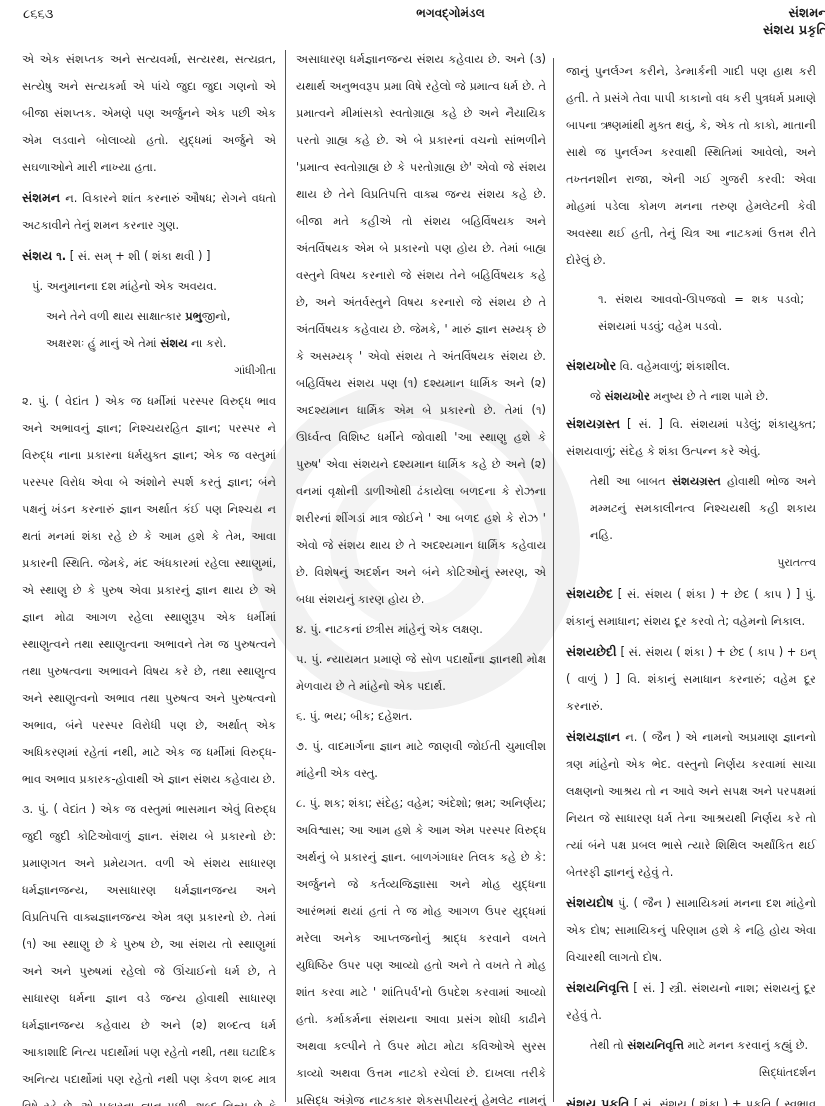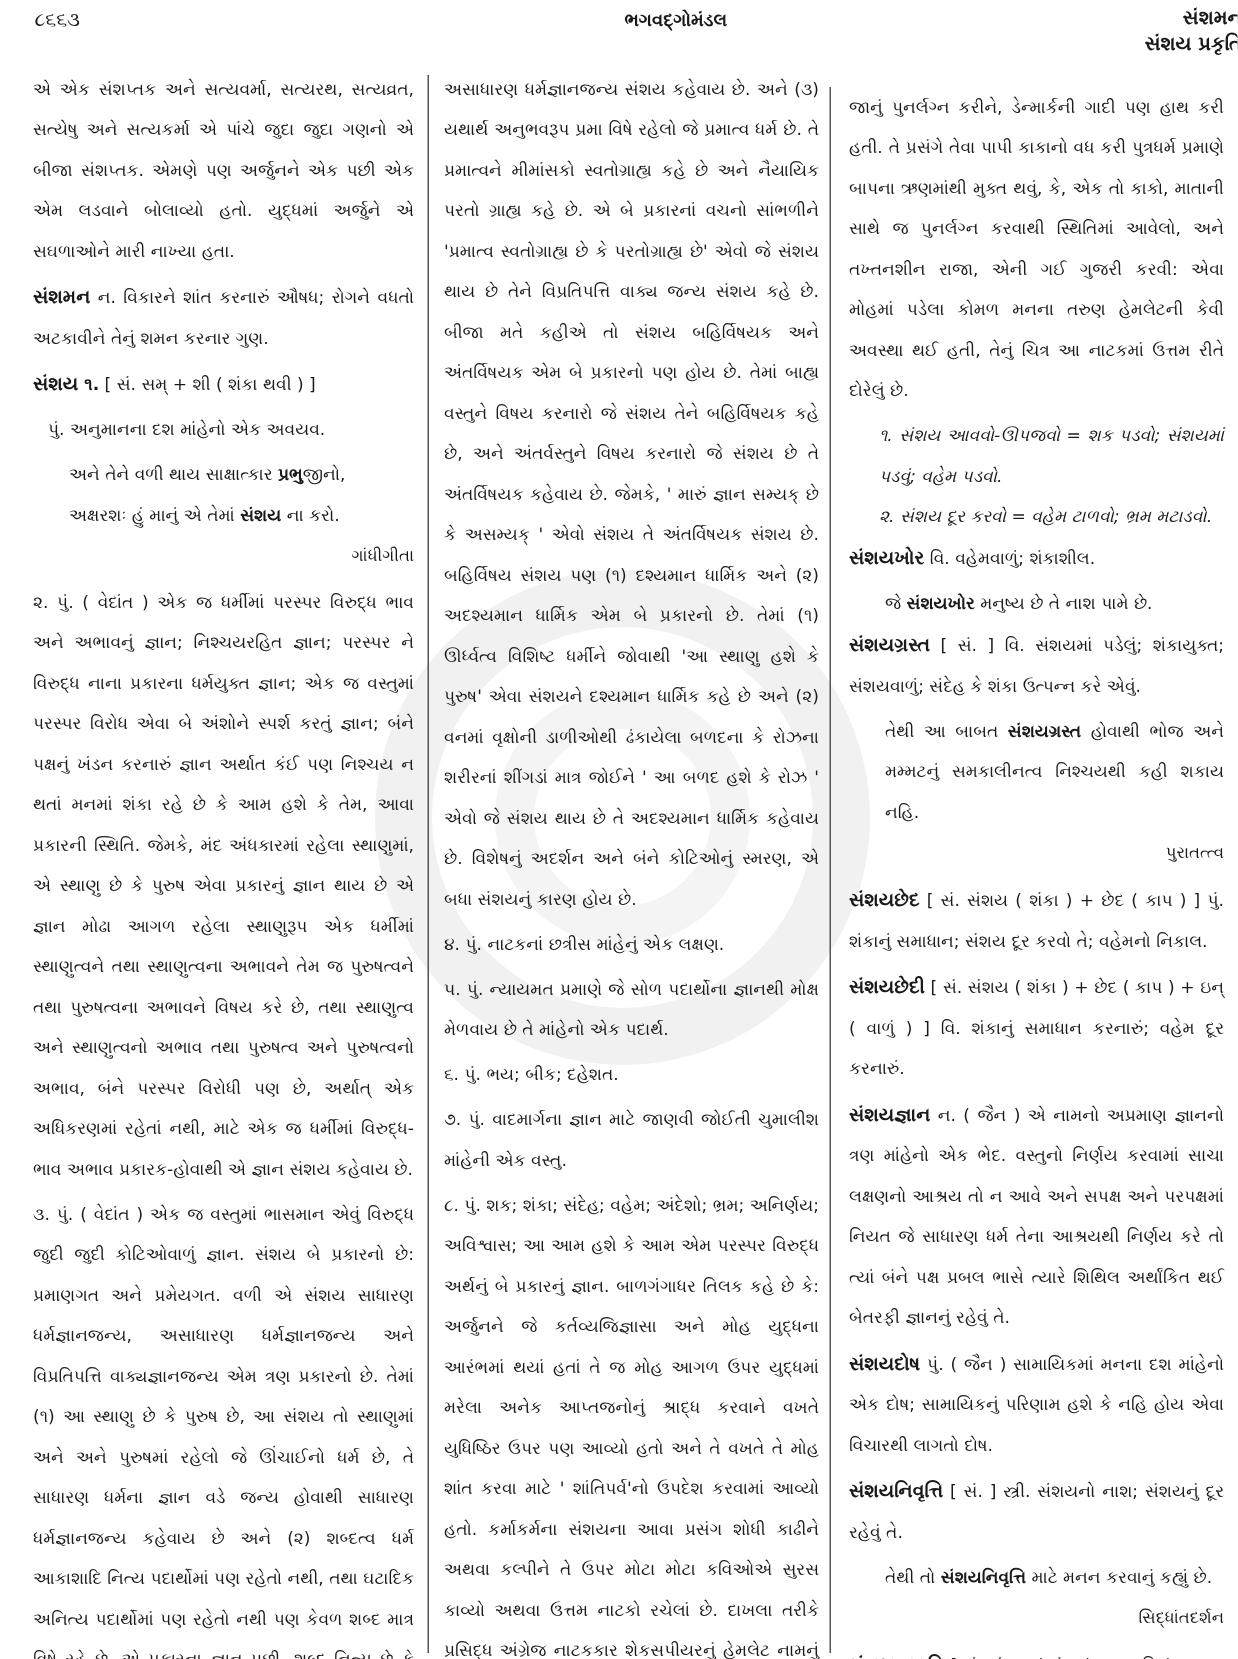--- a/index.html
+++ b/index.html
@@ -29,21 +29,21 @@
   .col-mid { left: 296px; width: 250px; }
   .col-right { left: 566px; width: 250px; top: 34px; }
   .divider { position: absolute; width: 1px; background: #555; z-index: 2; }
   .div1 { left: 285px; top: 50px; height: 1052px; }
   .div2 { left: 553px; top: 58px; height: 1044px; }
   p { margin: 0 0 3px 0; }
   .hw { font-weight: bold; font-size: 12.6px; }
   .b { font-weight: bold; }
   .quote { padding-left: 24px; margin: 0; }
   .src { text-align: right; margin: 0 0 4px 0; font-size: 11px; }
-  .idiom { padding-left: 20px; margin: 0; font-style: italic; }
+  .idiom { padding-left: 20px; margin: 12px; }
   .sub { padding-left: 10px; }
 </style>
 </head>
 <body>
 
 <div class="watermark"></div>
 <div class="watermark2"></div>
 
 <div class="header">
   <span class="page-num">૮૬૬૩</span>
@@ -80,21 +80,20 @@
   <p>૪. પું. નાટકનાં છત્રીસ માંહેનું એક લક્ષણ.</p>
   <p>૫. પું. ન્યાયમત પ્રમાણે જે સોળ પદાર્થોના જ્ઞાનથી મોક્ષ મેળવાય છે તે માંહેનો એક પદાર્થ.</p>
   <p>૬. પું. ભય; બીક; દહેશત.</p>
   <p>૭. પું. વાદમાર્ગના જ્ઞાન માટે જાણવી જોઈતી ચુમાલીશ માંહેની એક વસ્તુ.</p>
   <p>૮. પું. શક; શંકા; સંદેહ; વહેમ; અંદેશો; ભ્રમ; અનિર્ણય; અવિશ્વાસ; આ આમ હશે કે આમ એમ પરસ્પર વિરુદ્ધ અર્થનું બે પ્રકારનું જ્ઞાન. બાળગંગાધર તિલક કહે છે કે: અર્જુનને જે કર્તવ્યજિજ્ઞાસા અને મોહ યુદ્ધના આરંભમાં થયાં હતાં તે જ મોહ આગળ ઉપર યુદ્ધમાં મરેલા અનેક આપ્તજનોનું શ્રાદ્ધ કરવાને વખતે યુધિષ્ઠિર ઉપર પણ આવ્યો હતો અને તે વખતે તે મોહ શાંત કરવા માટે ' શાંતિપર્વ'નો ઉપદેશ કરવામાં આવ્યો હતો. કર્માકર્મના સંશયના આવા પ્રસંગ શોધી કાઢીને અથવા કલ્પીને તે ઉપર મોટા મોટા કવિઓએ સુરસ કાવ્યો અથવા ઉત્તમ નાટકો રચેલાં છે. દાખલા તરીકે પ્રસિદ્ધ અંગ્રેજ નાટકકાર શેકસપીયરનું હેમલેટ નામનું નાટક લઈએ. ડેન્માર્ક દેશના રાજપુત્રના કાકાએ પોતાના ભાઈ ખુદ રાજકર્તાનું, એટલે હેમલેટના પિતાનું ખૂન કરીને અને હેમલેટની માની સાથે</p>
 </div>
 
 <div class="col col-right">
   <p style="margin-top:24px">જાનું પુનર્લગ્ન કરીને, ડેન્માર્કની ગાદી પણ હાથ કરી હતી. તે પ્રસંગે તેવા પાપી કાકાનો વધ કરી પુત્રધર્મ પ્રમાણે બાપના ઋણમાંથી મુક્ત થવું, કે, એક તો કાકો, માતાની સાથે જ પુનર્લગ્ન કરવાથી સ્થિતિમાં આવેલો, અને તખ્તનશીન રાજા, એની ગઈ ગુજરી કરવી: એવા મોહમાં પડેલા કોમળ મનના તરુણ હેમલેટની કેવી અવસ્થા થઈ હતી, તેનું ચિત્ર આ નાટકમાં ઉત્તમ રીતે દોરેલું છે.</p>
   <p class="idiom">૧. સંશય આવવો-ઊપજવો = શક પડવો; સંશયમાં પડવું; વહેમ પડવો.</p>
-  <p class="idiom">૨. સંશય દૂર કરવો = વહેમ ટાળવો; ભ્રમ મટાડવો.</p>
 
 
   <p><span class="hw">સંશયખોર</span><span> વિ. વહેમવાળું; શંકાશીલ.</span></p>
   <p class="quote"><span>જે </span><span class="b">સંશયખોર</span><span> મનુષ્ય છે તે નાશ પામે છે.</span></p>
 
   <p><span class="hw">સંશયગ્રસ્ત</span><span> [ સં. ] વિ. સંશયમાં પડેલું; શંકાયુક્ત; સંશયવાળું; સંદેહ કે શંકા ઉત્પન્ન કરે એવું.</span></p>
   <p class="quote"><span>તેથી આ બાબત </span><span class="b">સંશયગ્રસ્ત</span><span> હોવાથી ભોજ અને મમ્મટનું સમકાલીનત્વ નિશ્ચયથી કહી શકાય નહિ.</span></p>
   <p class="src">પુરાતત્ત્વ</p>
 
   <p><span class="hw">સંશયછેદ</span><span> [ સં. સંશય ( શંકા ) + છેદ ( કાપ ) ] પું. શંકાનું સમાધાન; સંશય દૂર કરવો તે; વહેમનો નિકાલ.</span></p>

